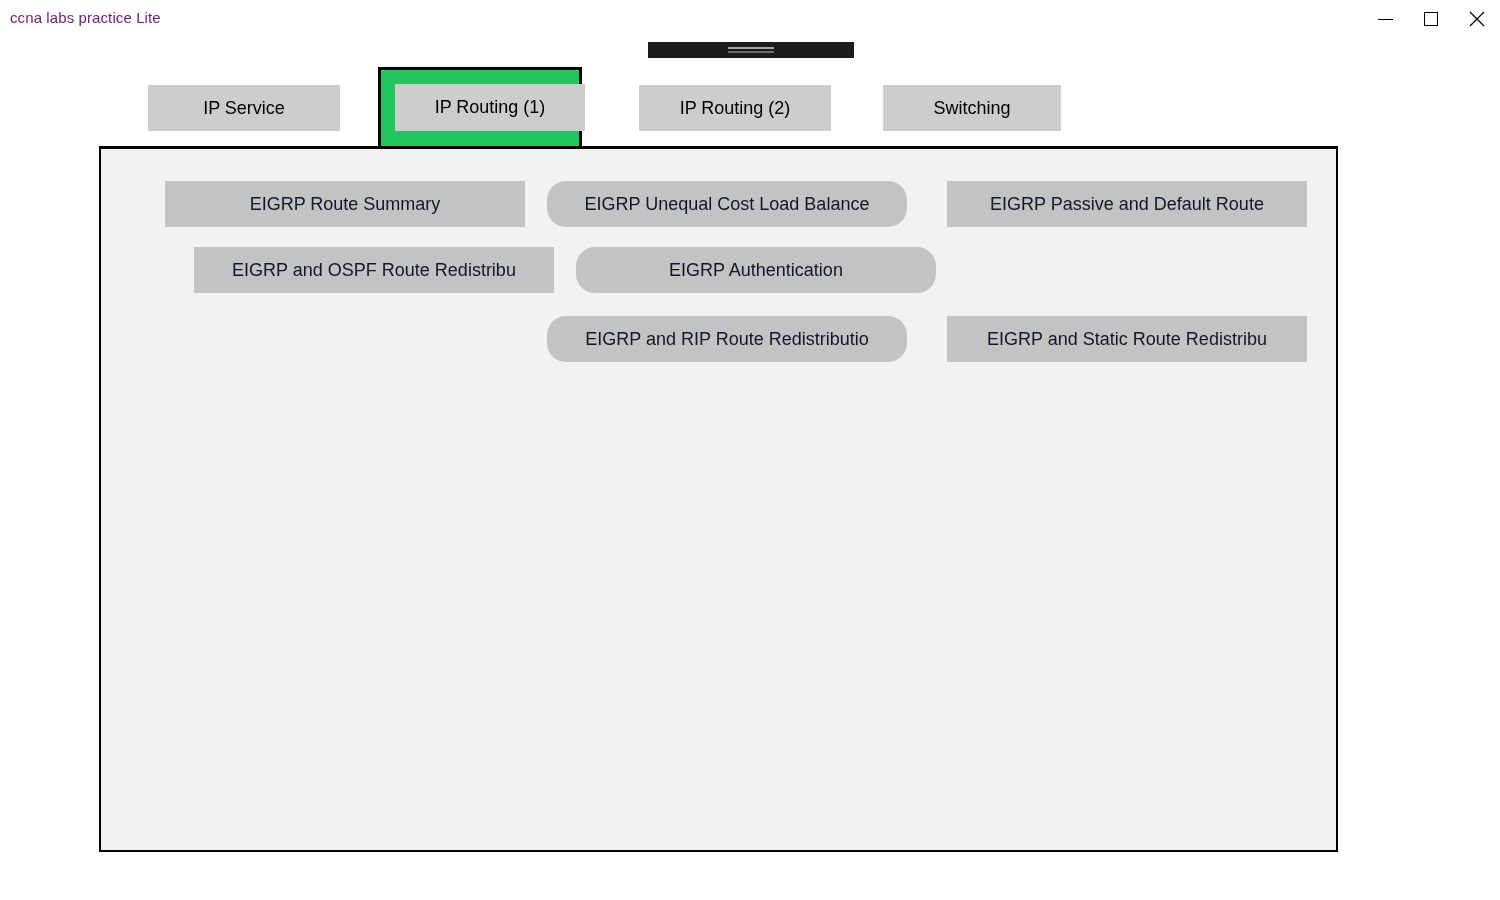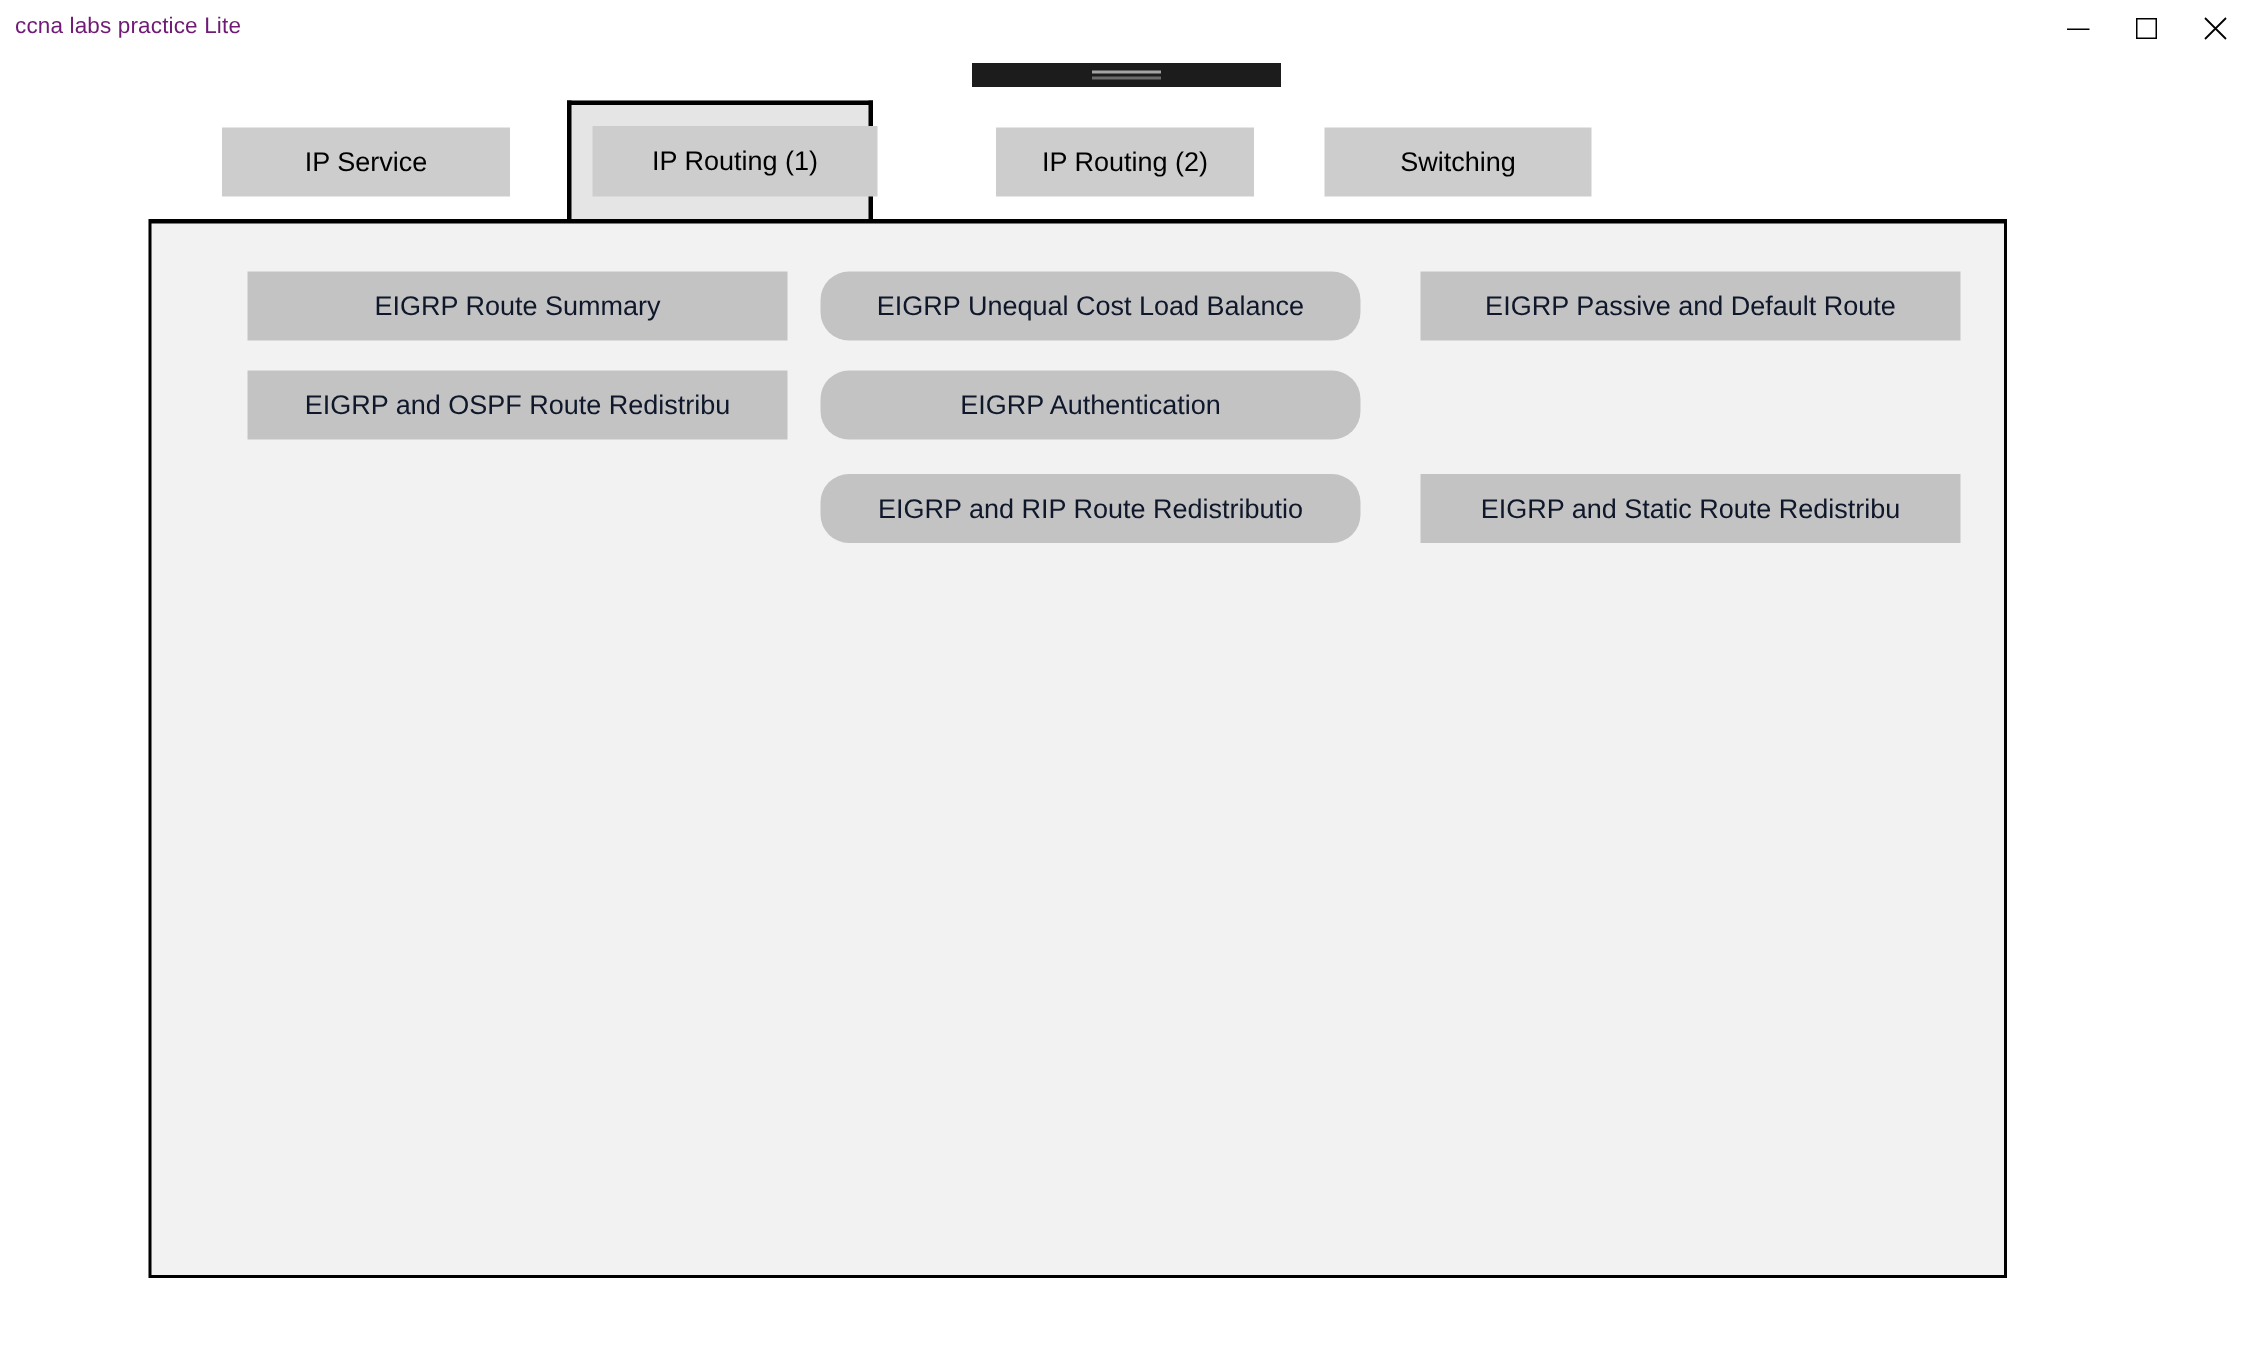--- a/index.html
+++ b/index.html
@@ -34,39 +34,39 @@
   
   .tab {
     position: absolute; top: 85px; height: 46px;
     background: #cdcdcd; border: none;
     font-family: inherit; font-size: 18px; color: #000;
     text-align: center; white-space: nowrap; overflow: hidden;
     cursor: pointer; padding: 0 4px;
   }
   .selected-box {
     position: absolute; left: 378px; top: 67px; width: 204px; height: 82px;
-    border: 3px solid #000; border-bottom: none; background: #e5e5e5;
+    border: 3px solid #000; border-bottom: none; background: #22c55e;
   }
   .selected-box .tab { position: absolute; left: 14px; top: 14px; width: 190px; height: 47px; }
 
   
   .panel {
     position: absolute; left: 99px; top: 146px; width: 1239px; height: 706px;
     background: #f2f2f2; border: 2px solid #000; border-top-width: 3px;
   }
 
   
   .lab {
     position: absolute; height: 46px; width: 360px;
     background: #c3c3c3; border: none;
     font-family: inherit; font-size: 18px; color: #0f172a;
     text-align: center; white-space: nowrap; overflow: hidden;
     cursor: pointer; padding: 0 2px;
   }
-  .r1 { top: 181px; } .r2 { top: 247px; } .r3 { top: 316px; }
+  .r1 { top: 181px; } .r2 { top: 247px; margin-left: 29px; } .r3 { top: 316px; }
   .c1 { left: 165px; } .c2 { left: 547px; border-radius: 19px; } .c3 { left: 947px; }
 </style>
 </head>
 <body>
 
 <div class="app">
 
   <div class="window-title">ccna labs practice Lite</div>
 
   <div class="win-controls">
@@ -89,21 +89,21 @@
         <i></i>
       </span>
   </div>
 
   <button class="tab" style="left:148px; width:192px;">IP Service</button>
 
   <div class="selected-box">
     <button class="tab">IP Routing (1)</button>
   </div>
 
-  <button class="tab" style="left:664px; width:172px;">IP Routing (2)</button>
+  <button class="tab" style="left:639px; width:192px;">IP Routing (2)</button>
 
   <button class="tab" style="left:883px; width:178px;">Switching</button>
 
   <div class="panel"></div>
 
   <button class="lab r1 c1">EIGRP Route Summary</button>
   <button class="lab r1 c2">EIGRP Unequal Cost Load Balance</button>
   <button class="lab r1 c3">EIGRP Passive and Default Route</button>
 
   <button class="lab r2 c1">EIGRP and OSPF Route Redistribu</button>

